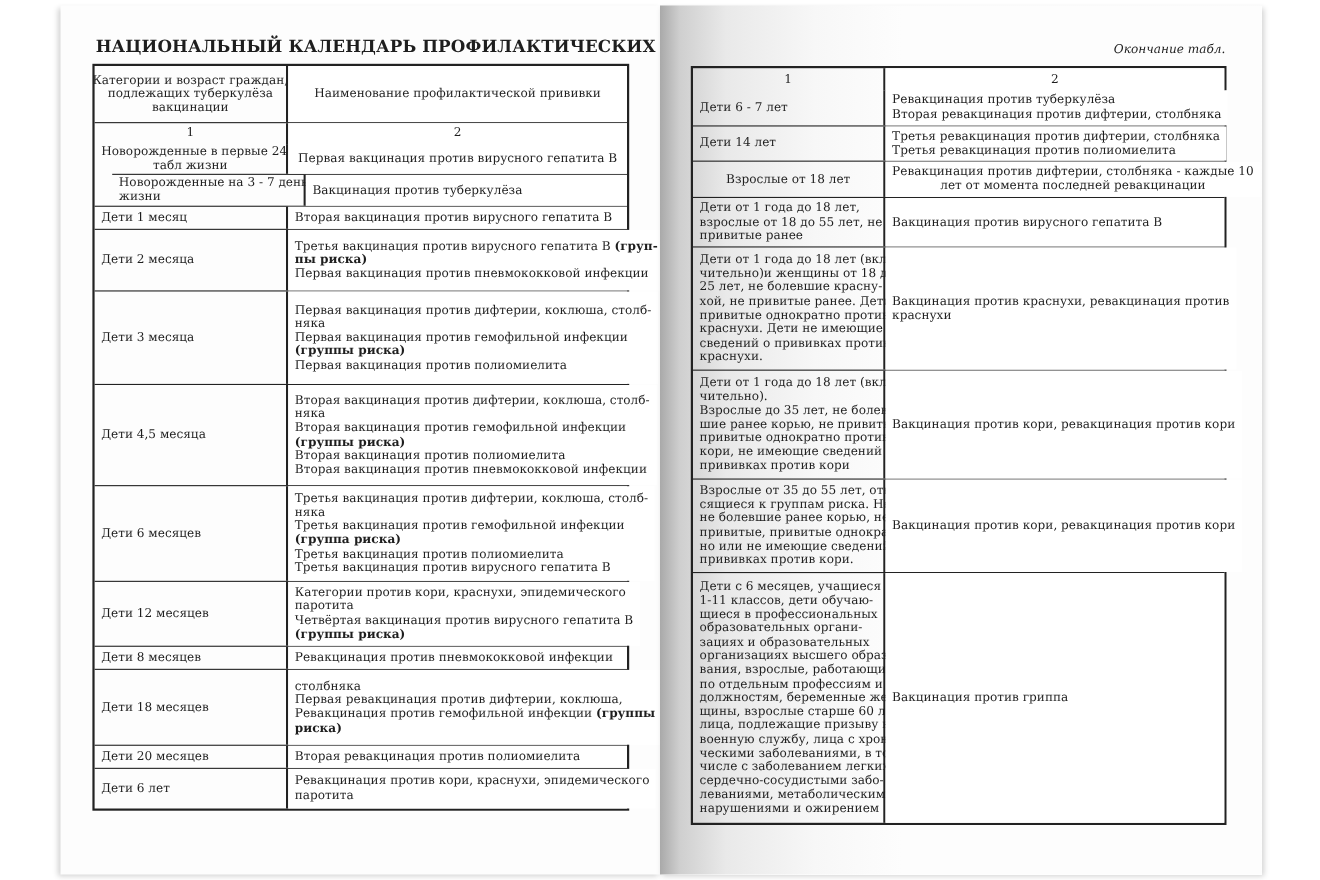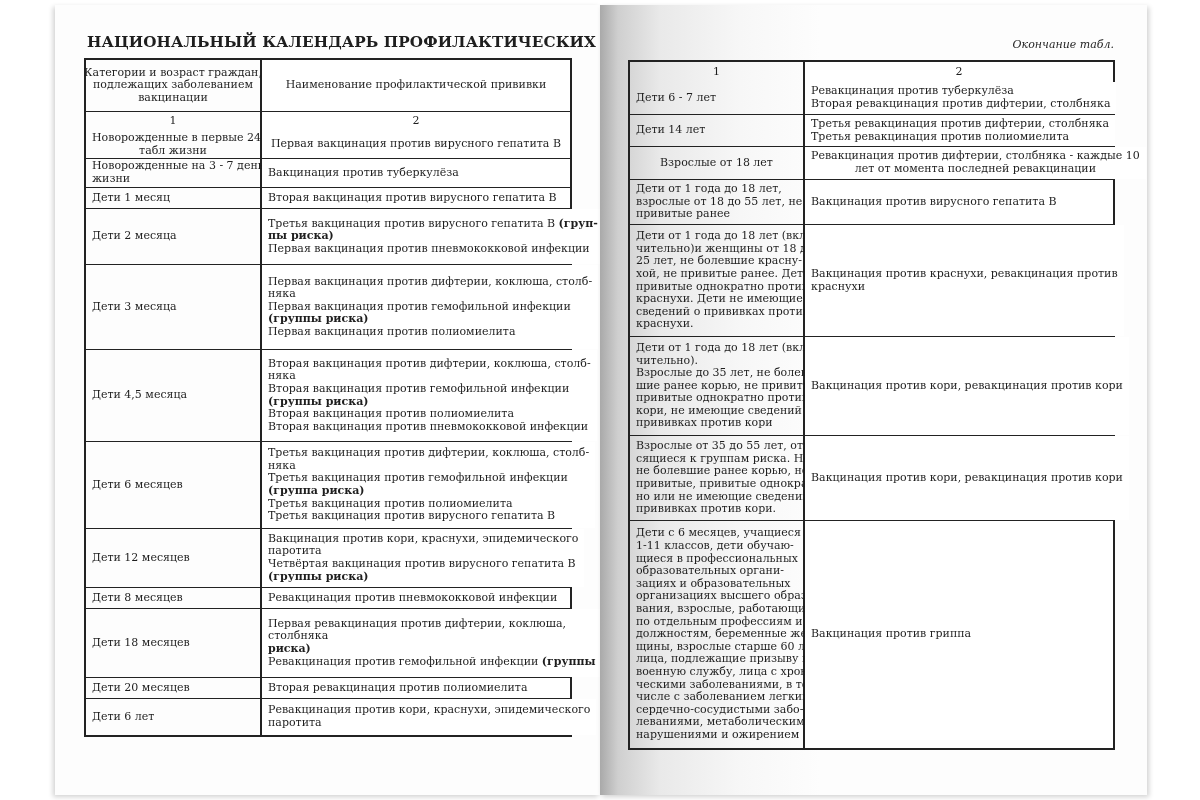--- a/index.html
+++ b/index.html
@@ -50,42 +50,42 @@
 </style>
 </head>
 <body>
 
 <div class="page" id="left-page">
   <div class="title">НАЦИОНАЛЬНЫЙ КАЛЕНДАРЬ ПРОФИЛАКТИЧЕСКИХ ПРИВИВОК</div>
   <div class="tbl" id="left-table">
     <div class="row" style="height:51px">
       <div class="c1 center">
         <span class="ln">Категории и возраст граждан,</span>
-        <span class="ln">подлежащих заболеванием</span>
+        <span class="ln">подлежащих туберкулёза</span>
         <span class="ln">вакцинации</span>
       </div>
       <div class="c2 center">
         <span class="ln">Наименование профилактической прививки</span>
       </div>
     </div>
     <div class="row" style="height:19px">
       <div class="c1 center">1</div>
       <div class="c2 center">2</div>
     </div>
     <div id="left-rows">
         <div class="row" style="height: 27px; text-align: center;">
           <div class="c1">
             <span class="ln">Новорожденные в первые 24</span>
             <span class="ln">табл жизни</span>
           </div>
           <div class="c2">
             <span class="ln"><span>Первая вакцинация против вирусного гепатита В</span></span>
           </div>
         </div>
-        <div class="row" style="height: 28px;">
+        <div class="row" style="height: 28px; margin-left: 16px;">
           <div class="c1">
             <span class="ln">Новорожденные на 3 - 7 день</span>
             <span class="ln">жизни</span>
           </div>
           <div class="c2">
             <span class="ln"><span>Вакцинация против туберкулёза</span></span>
           </div>
         </div>
         <div class="row" style="height: 20px;">
           <div class="c1">
@@ -141,43 +141,43 @@
             <span class="ln"><span></span><b>(группа риска)</b></span>
             <span class="ln"><span>Третья вакцинация против полиомиелита</span></span>
             <span class="ln"><span>Третья вакцинация против вирусного гепатита В</span></span>
           </div>
         </div>
         <div class="row" style="height: 58px;">
           <div class="c1">
             <span class="ln">Дети 12 месяцев</span>
           </div>
           <div class="c2">
-            <span class="ln"><span>Вакцинация против кори, краснухи, эпидемического</span></span>
+            <span class="ln"><span>Категории против кори, краснухи, эпидемического</span></span>
             <span class="ln"><span>паротита</span></span>
             <span class="ln"><span>Четвёртая вакцинация против вирусного гепатита В</span></span>
             <span class="ln"><span></span><b>(группы риска)</b></span>
           </div>
         </div>
         <div class="row" style="height: 20px;">
           <div class="c1">
             <span class="ln">Дети 8 месяцев</span>
           </div>
           <div class="c2">
             <span class="ln"><span>Ревакцинация против пневмококковой инфекции</span></span>
           </div>
         </div>
         <div class="row" style="height: 68px;">
           <div class="c1">
             <span class="ln">Дети 18 месяцев</span>
           </div>
           <div class="c2">
+            <span class="ln"><span>столбняка</span></span>
             <span class="ln"><span>Первая ревакцинация против дифтерии, коклюша,</span></span>
-            <span class="ln"><span>столбняка</span></span>
+            <span class="ln"><span>Ревакцинация против гемофильной инфекции </span><b>(группы</b></span>
             <span class="ln"><span></span><b>риска)</b></span>
-            <span class="ln"><span>Ревакцинация против гемофильной инфекции </span><b>(группы</b></span>
           </div>
         </div>
         <div class="row" style="height: 20px;">
           <div class="c1">
             <span class="ln">Дети 20 месяцев</span>
           </div>
           <div class="c2">
             <span class="ln"><span>Вторая ревакцинация против полиомиелита</span></span>
           </div>
         </div>

